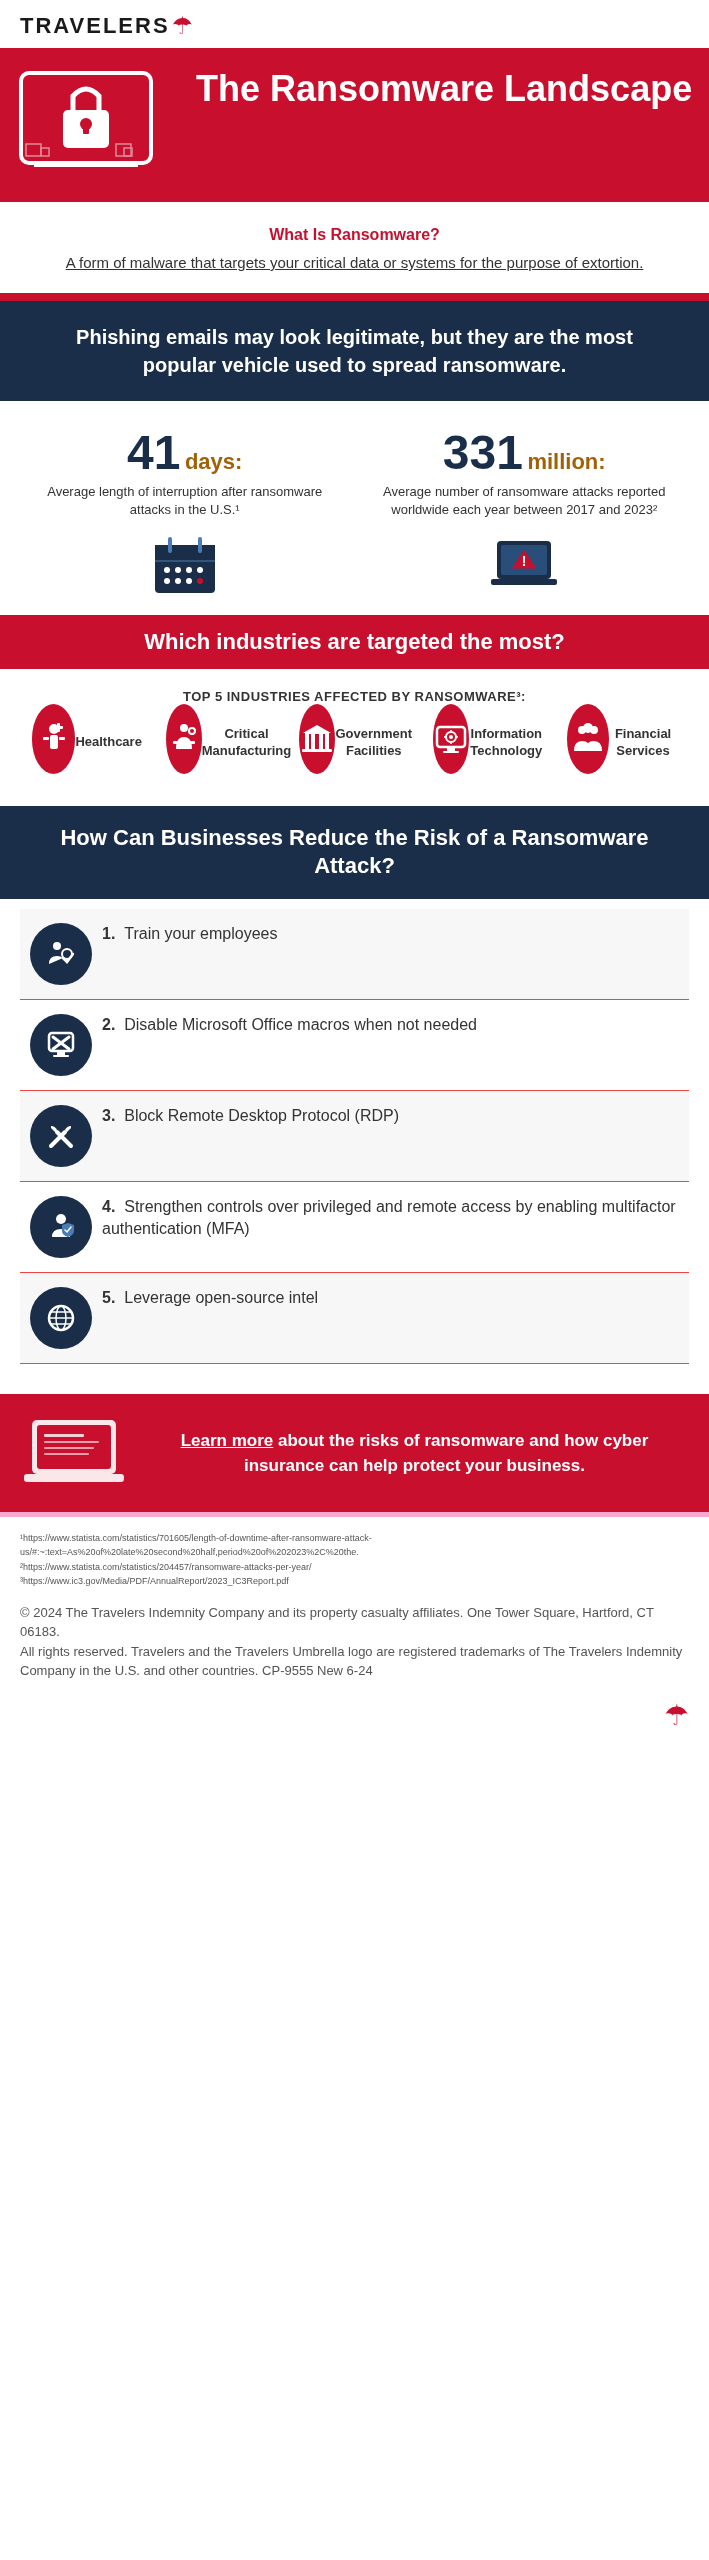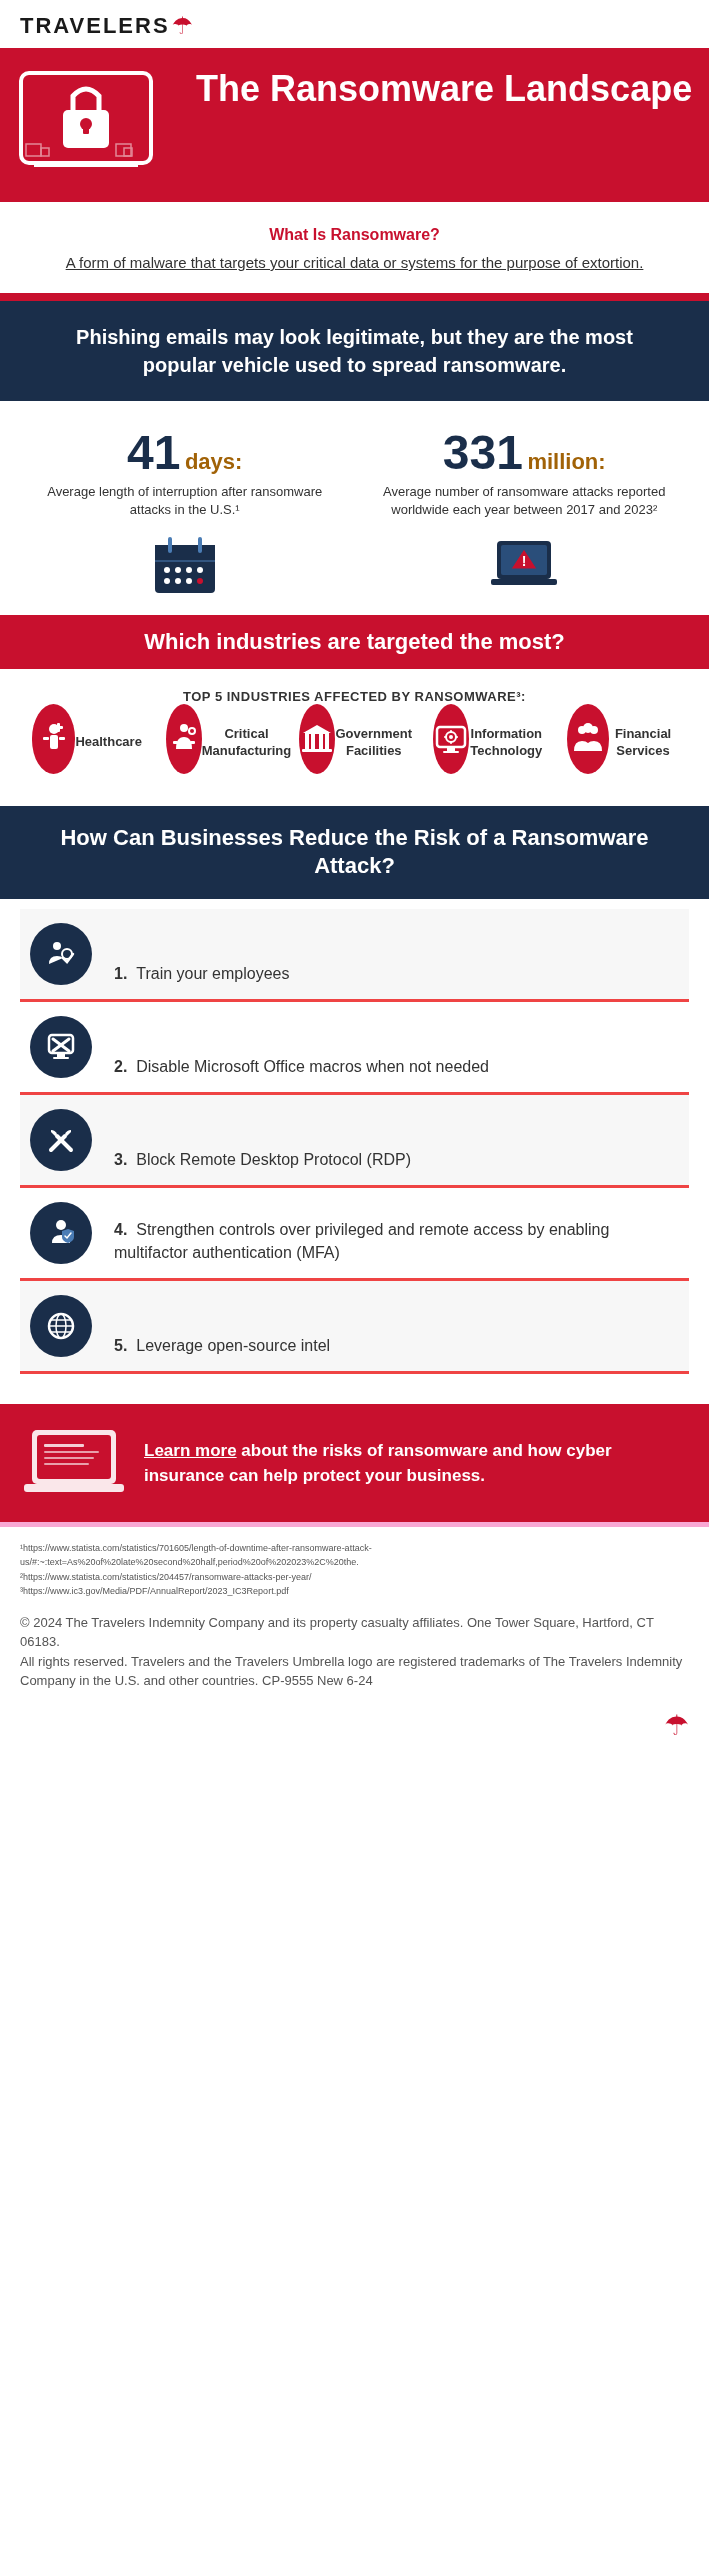--- a/index.html
+++ b/index.html
@@ -195,24 +195,24 @@
       font-size: 22px;
       font-weight: 900;
       line-height: 1.3;
     }
     .tips-section {
       background: #fff;
       padding: 10px 20px 20px;
     }
     .tip-item {
       display: flex;
-      align-items: flex-end;
+      align-items: flex-start;
       padding: 14px 10px;
-      border-bottom: 3px solid #ef4444;
-      gap: 22px;
+      border-bottom: 1px solid #ef4444;
+      gap: 10px;
     }
     .tip-icon-circle {
       width: 62px;
       height: 62px;
       border-radius: 50%;
       background: #1a2e4a;
       display: flex;
       align-items: center;
       justify-content: center;
       flex-shrink: 0;
@@ -232,20 +232,21 @@
     }
 
     
     .learn-footer {
       background: #c8102e;
       display: flex;
       align-items: center;
       padding: 22px 24px;
       gap: 20px;
       margin-top: 10px;
+      text-align: center;
     }
     .learn-laptop {
       flex-shrink: 0;
     }
     .learn-laptop svg {
       width: 100px;
       height: 70px;
     }
     .learn-text {
       color: #fff;

